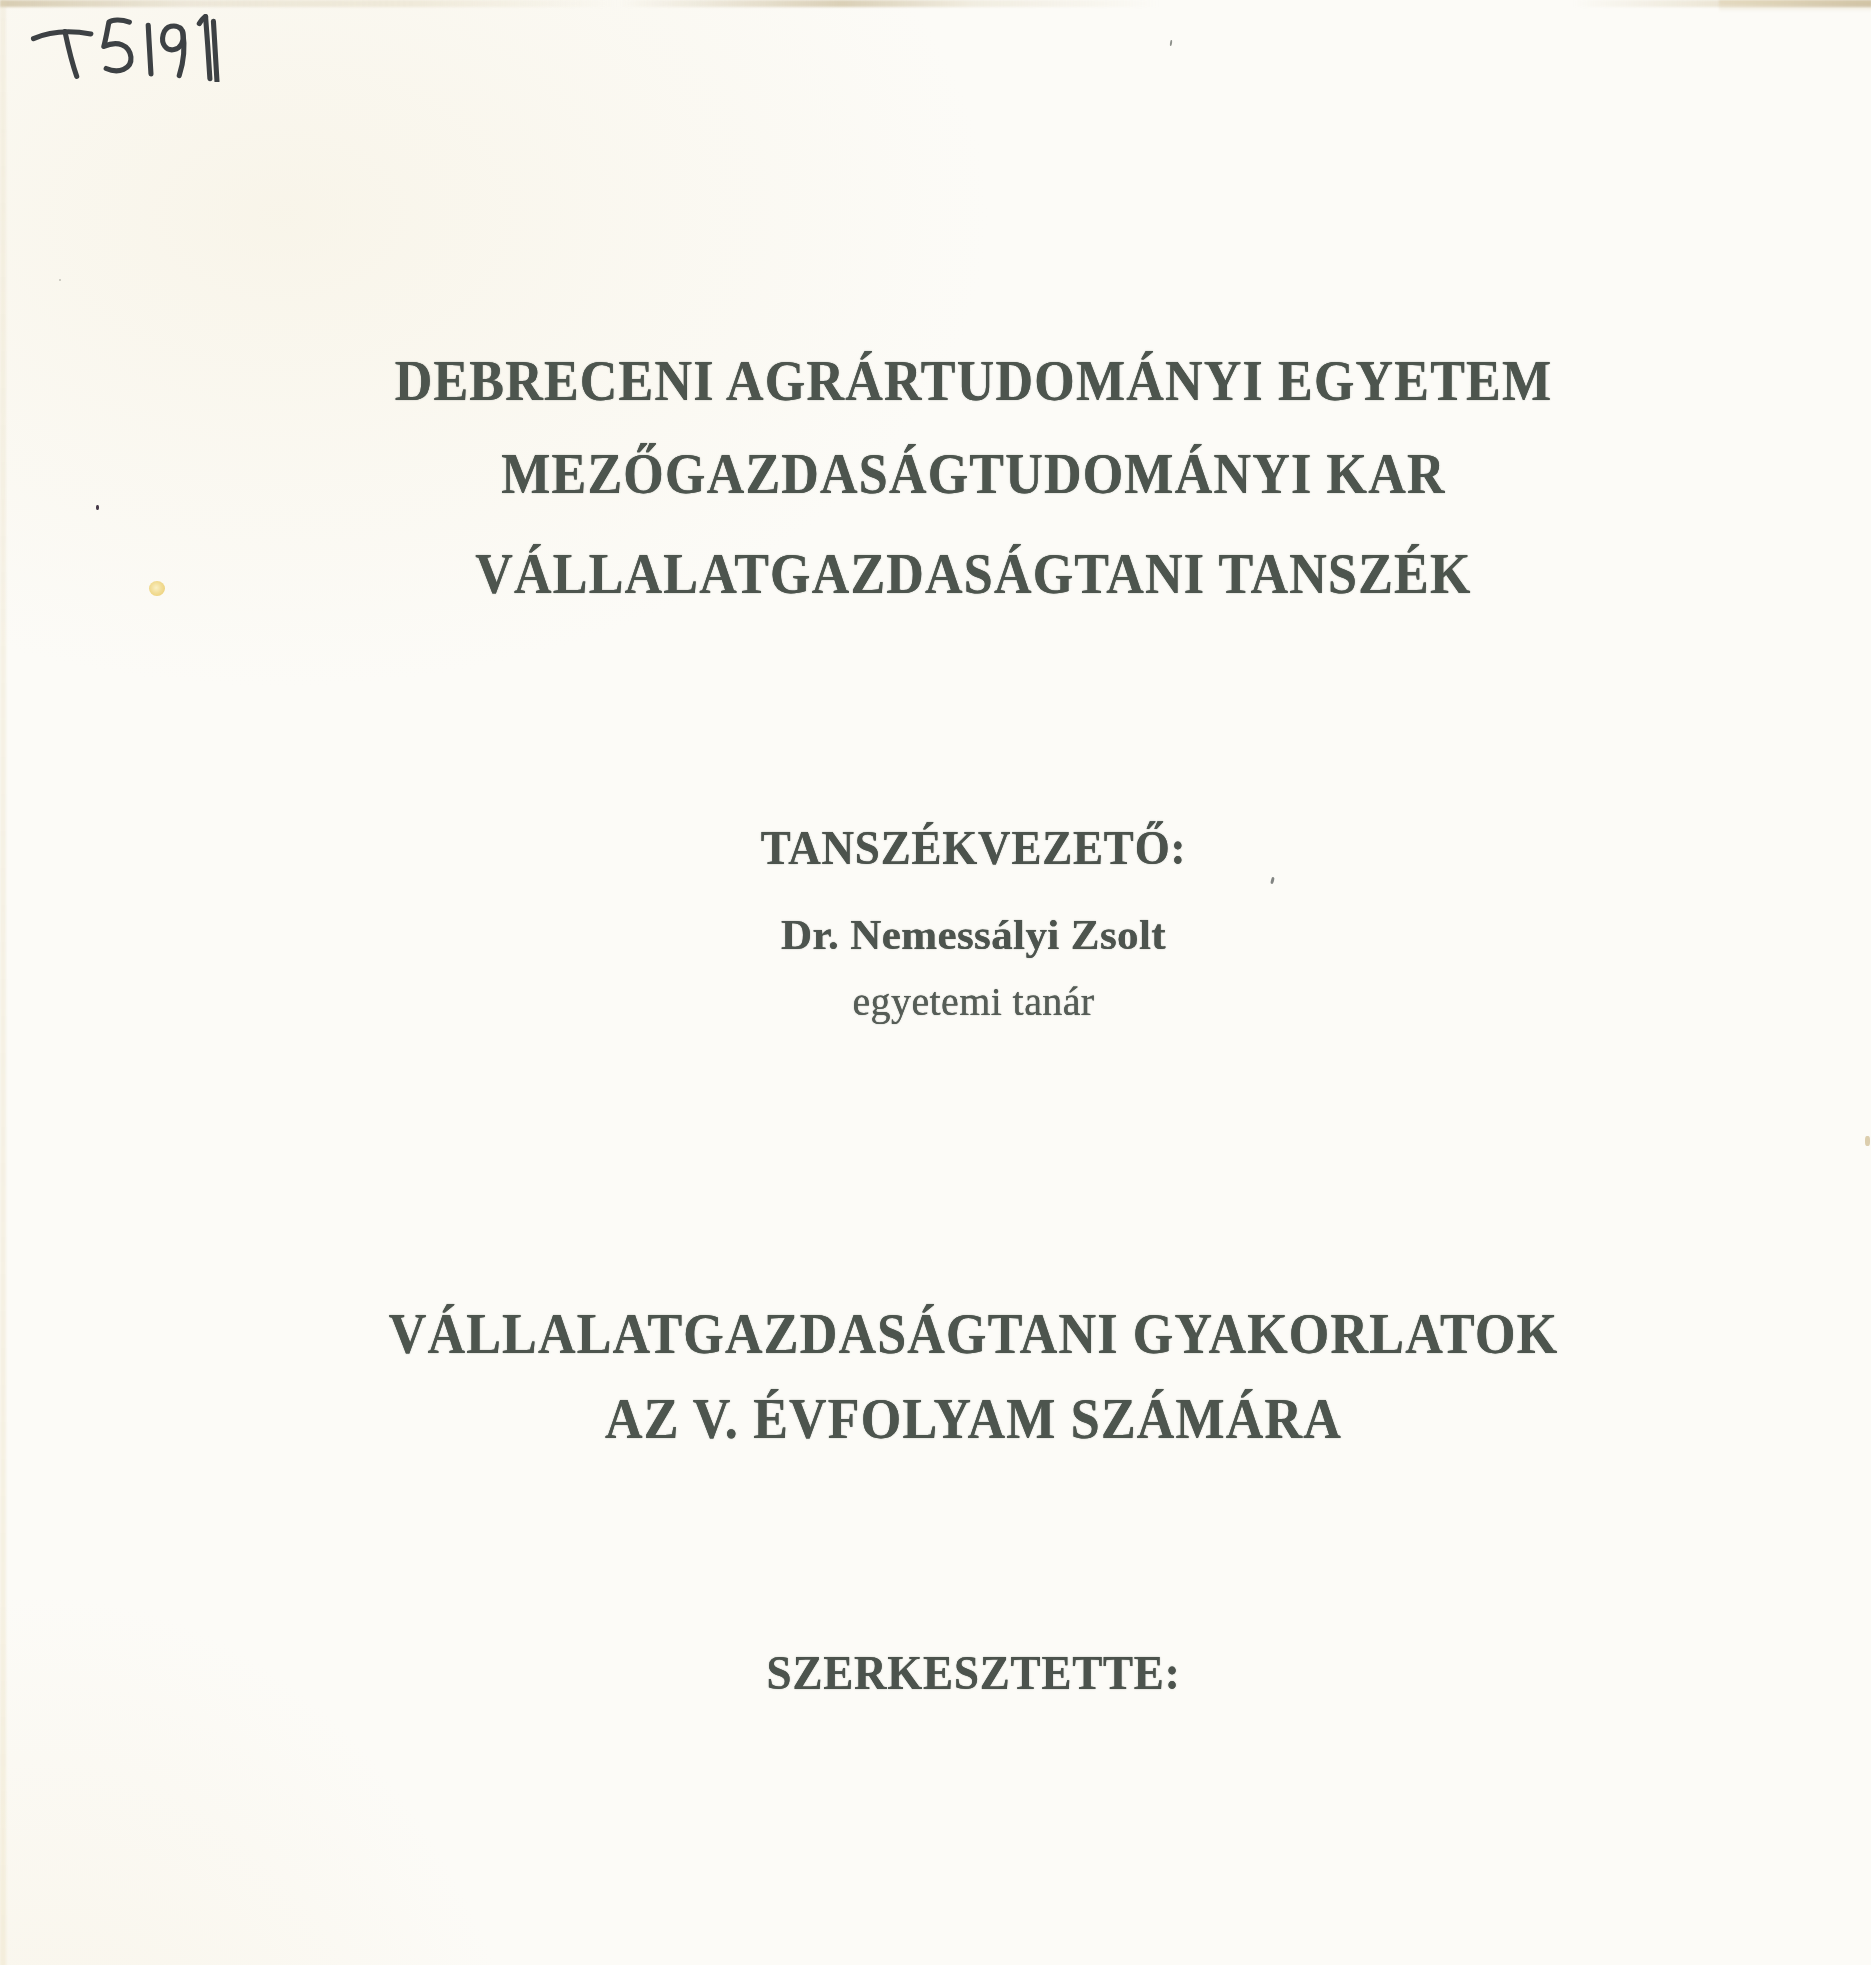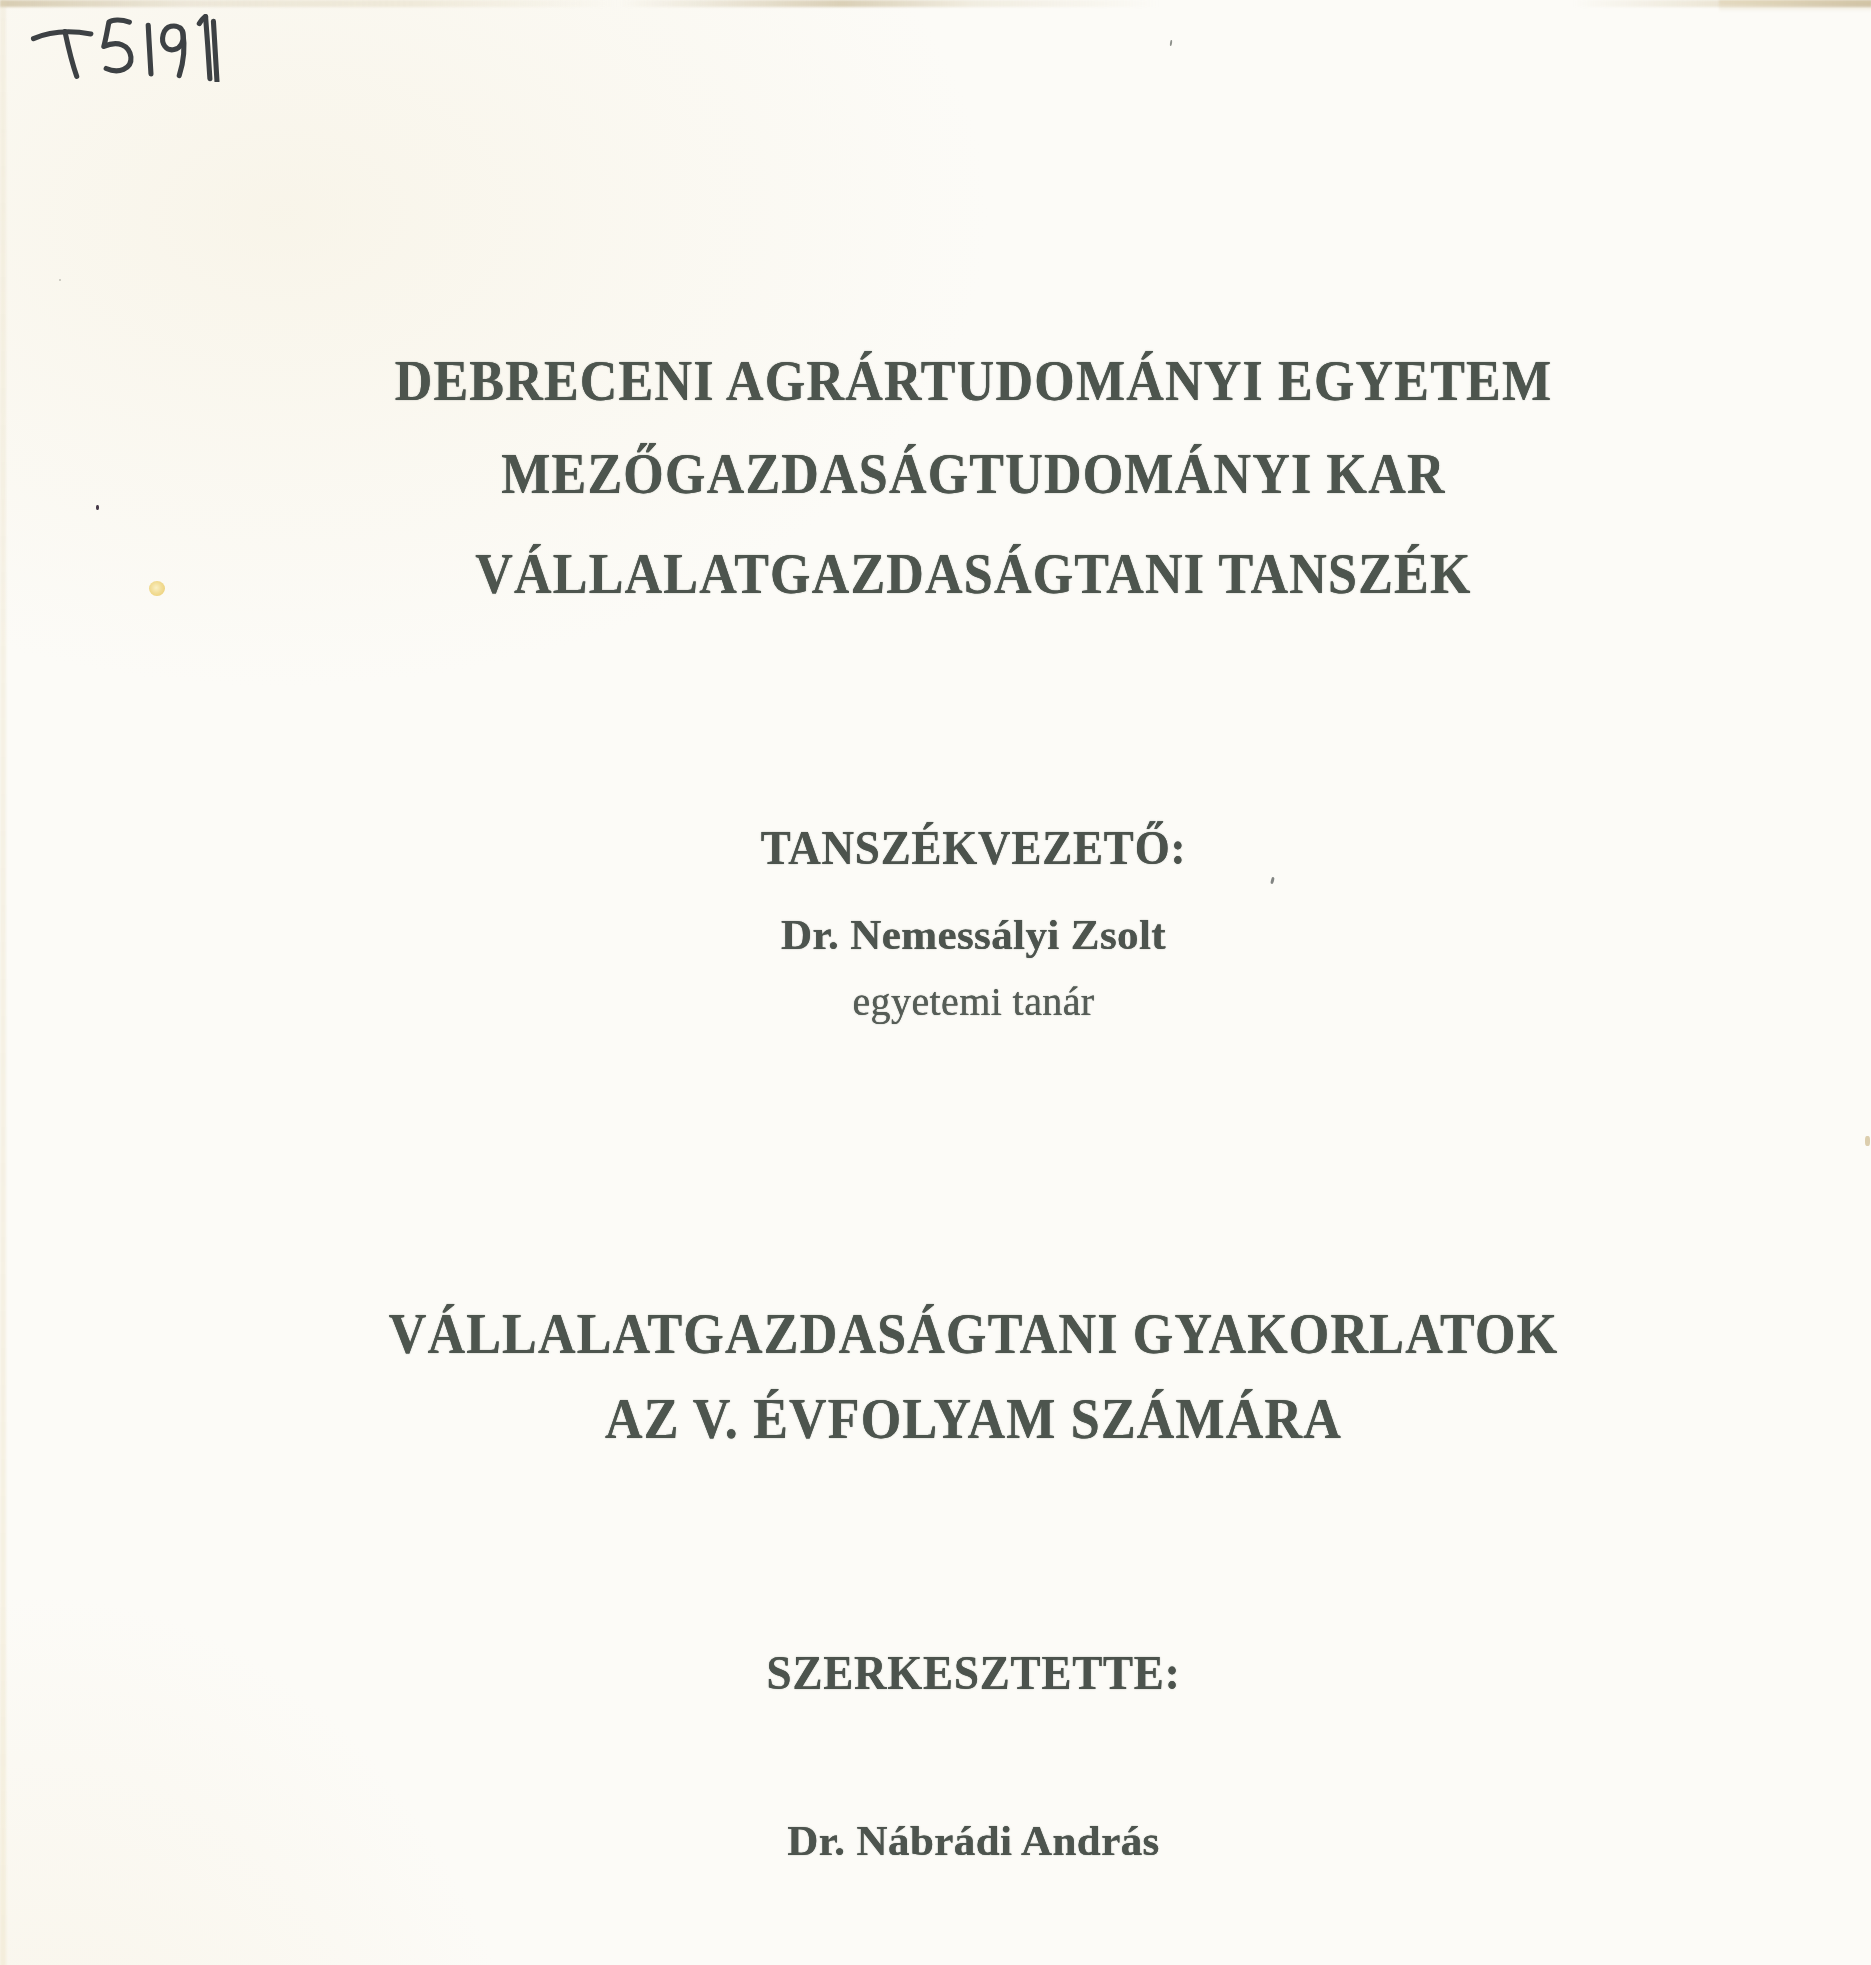--- a/index.html
+++ b/index.html
@@ -101,21 +101,20 @@
   <div class="line t-title" style="top:549px">VÁLLALATGAZDASÁGTANI TANSZÉK</div>
 
   <div class="line t-label" style="top:826px">TANSZÉKVEZETŐ:</div>
   <div class="line t-name" style="top:913px">Dr. Nemessályi Zsolt</div>
   <div class="line t-sub" style="top:982px">egyetemi tanár</div>
 
   <div class="line t-title" style="top:1309px">VÁLLALATGAZDASÁGTANI GYAKORLATOK</div>
   <div class="line t-title" style="top:1394px">AZ V. ÉVFOLYAM SZÁMÁRA</div>
 
   <div class="line t-label" style="top:1651px">SZERKESZTETTE:</div>
-  <div class="line t-name" style="top:1819px">Dr. Nábrádi András</div>
 
   <div class="stain-yellow"></div>
   <div class="speck speck-1"></div>
   <div class="speck speck-2"></div>
 
   <div class="speck speck-5"></div>
   <div class="speck speck-6"></div>
   <div class="speck speck-7"></div>
 
 </div>

